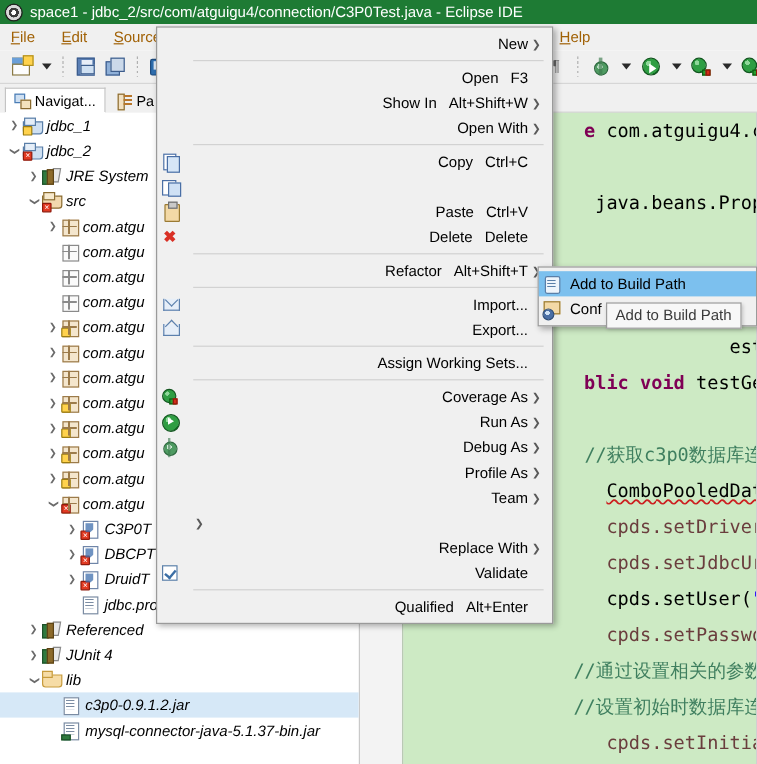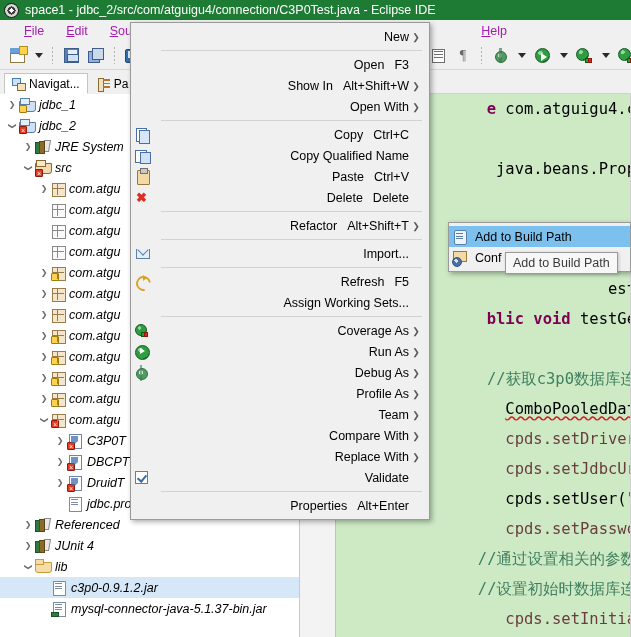--- a/index.html
+++ b/index.html
@@ -25,21 +25,21 @@
   .ecl-logo {
     width:15px; height:15px; border-radius:50%;
     background: radial-gradient(circle at 50% 50%, #ffffff 0 22%, #3c3c3c 23% 44%, #d8d8d8 45% 70%, #555 71% 100%);
     border:1px solid #222; flex:none;
   }
 
   
   .menubar {
     position:absolute; top:20px; left:0; width:631px; height:22px;
     background:#f0f0f0; display:flex; align-items:center;
-    padding-left:21px; gap:16px; font-size:12.5px; color:#a21caf;
+    padding-left:6px; gap:16px; font-size:12.5px; color:#a16207;
   }
   .menubar .mi { padding:1px 3px; cursor:default; }
   .menubar .mi u { text-decoration: underline; }
 
   
   .toolbar {
     position:absolute; top:42px; left:0; width:631px; height:28px;
     background:#f0f0f0; border-bottom:1px solid #d6d6d6;
     display:flex; align-items:center; padding-left:6px; gap:3px;
   }
@@ -175,21 +175,21 @@
           font-family:"DejaVu Sans Mono", monospace; font-size:15.5px; line-height:30px;
           white-space:pre; color:#000; }
   .code .kw { color:#7f0055; font-weight:bold; }
   .code .cm { color:#3f7f5f; }
   .code .st { color:#2a00ff; }
   .code .und { text-decoration: underline wavy #cc2222; text-decoration-skip-ink:none;}
   .vline { position:absolute; top:24px; left:330px; width:1px; height:543px; background:#d0d0d0; }
 
   
   .ctxmenu {
-    position:absolute; left:130px; top:22px; width:300px;
+    position:absolute; left:130px; top:22px; width:331px;
     background:#f0f0f0; border:1px solid #9a9a9a;
     box-shadow: 2px 2px 5px rgba(0,0,0,.32);
     padding:3px 0; z-index:50; font-size:12.5px;
   }
   .cmi { height:21px; display:flex; align-items:center; position:relative; padding:0 6px 0 0; cursor:default; }
   .cmi.hl { background:#7cc0ee; }
   .cmi .ci { width:28px; flex:none; height:16px; position:relative; }
   .cmi .clab { flex:1; white-space:nowrap; }
   .cmi .cacc { color:#000; margin-left:10px; white-space:nowrap; }
   .cmi .carw { width:14px; flex:none; text-align:center; color:#5a5a5a; font-size:9px; }
@@ -543,21 +543,20 @@
       </div>
       <div class="cmsep"></div>
       <div class="cmi">
         <span class="ci ci-copy"></span>
         <span class="clab">Copy</span>
         <span class="cacc">Ctrl+C</span>
         <span class="carw" style="visibility: hidden;"></span>
       </div>
       <div class="cmi">
         <span class="ci ci-copyq"></span>
-        <span class="clab">Copy Qualified Name</span>
         <span class="carw" style="visibility: hidden;"></span>
       </div>
       <div class="cmi">
         <span class="ci ci-paste"></span>
         <span class="clab">Paste</span>
         <span class="cacc">Ctrl+V</span>
         <span class="carw" style="visibility: hidden;"></span>
       </div>
       <div class="cmi">
         <span class="ci ci-del"></span>
@@ -571,27 +570,26 @@
         <span class="clab">Refactor</span>
         <span class="cacc">Alt+Shift+T</span>
         <span class="carw"></span>
       </div>
       <div class="cmsep"></div>
       <div class="cmi">
         <span class="ci ci-imp"></span>
         <span class="clab">Import...</span>
         <span class="carw" style="visibility: hidden;"></span>
       </div>
+      <div class="cmi">
+        <span class="ci ci-exp"></span>
+        <span class="clab">Export...</span>
+        <span class="carw" style="visibility: hidden;"></span>
+      </div>
       <div class="cmsep"></div>
-      <div class="cmi">
-        <span class="ci ci-ref"></span>
-        <span class="clab">Refresh</span>
-        <span class="cacc">F5</span>
-        <span class="carw" style="visibility: hidden;"></span>
-      </div>
       <div class="cmi">
         <span class="ci "></span>
         <span class="clab">Assign Working Sets...</span>
         <span class="carw" style="visibility: hidden;"></span>
       </div>
       <div class="cmsep"></div>
       <div class="cmi">
         <span class="ci ci-cov">
           <i class="b"></i>
           <i class="g"></i>
@@ -615,39 +613,38 @@
         <span class="clab">Profile As</span>
         <span class="carw"></span>
       </div>
       <div class="cmi">
         <span class="ci "></span>
         <span class="clab">Team</span>
         <span class="carw"></span>
       </div>
       <div class="cmi">
         <span class="ci "></span>
-        <span class="clab">Compare With</span>
         <span class="carw"></span>
       </div>
       <div class="cmi">
         <span class="ci "></span>
         <span class="clab">Replace With</span>
         <span class="carw"></span>
       </div>
       <div class="cmi">
         <span class="ci">
           <i class="ci-chk"></i>
         </span>
         <span class="clab">Validate</span>
         <span class="carw" style="visibility: hidden;"></span>
       </div>
       <div class="cmsep"></div>
       <div class="cmi">
         <span class="ci "></span>
-        <span class="clab">Properties</span>
+        <span class="clab">Qualified</span>
         <span class="cacc">Alt+Enter</span>
         <span class="carw" style="visibility: hidden;"></span>
       </div>
     </div>
 
   <div class="submenu" id="sub-host">
       <div class="smi hl">
         <span class="ci ci-jar"></span>
         <span>Add to Build Path</span>
       </div>

